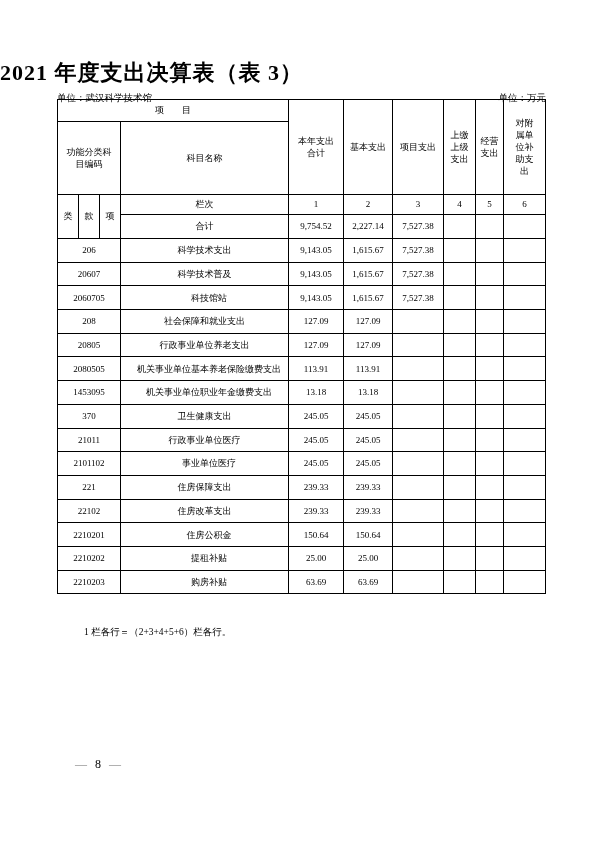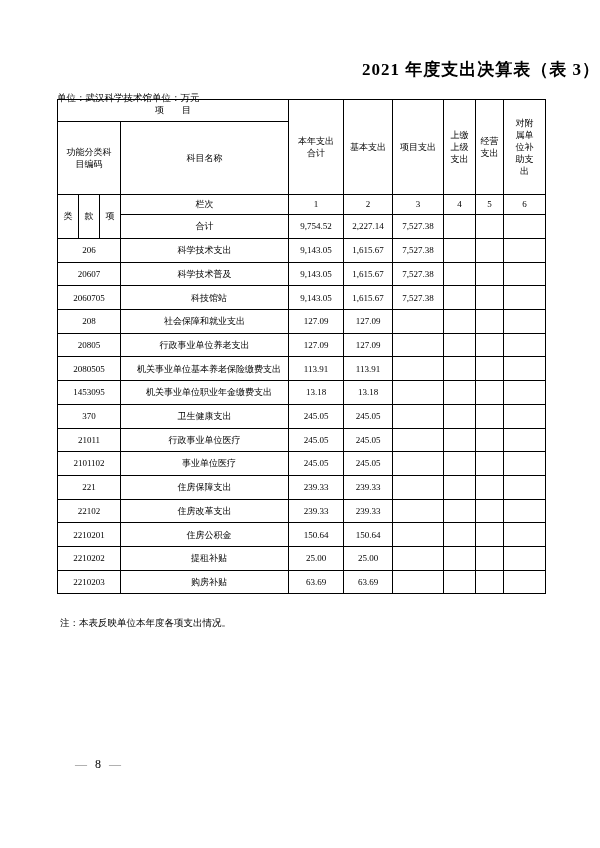--- a/index.html
+++ b/index.html
@@ -6,27 +6,27 @@
   html, body { background: #ffffff; }
   body {
     width: 600px; height: 848px;
     position: relative;
     font-family: "Liberation Serif", "DejaVu Serif", serif;
     color: #000;
     overflow: hidden;
   }
   .doc-title {
     position: absolute; top: 58px; left: 0; width: 100%;
-    text-align: right;
-    font-size: 17px; font-weight: bold;
+    text-align: left;
+    font-size: 22px; font-weight: bold;
     letter-spacing: 1px;
   }
   .unit-row {
     position: absolute; top: 92px; left: 57px; width: 489px;
-    display: flex; 
+    display: flex; justify-content: space-between;
     font-size: 9.5px;
   }
   table.main {
     position: absolute; top: 99px; left: 57px;
     width: 489px;
     border-collapse: collapse; table-layout: fixed;
     border: 1.5px solid #000;
   }
   table.main td {
     border: 1px solid #000;
@@ -287,18 +287,18 @@
         <td class="num">63.69</td>
         <td class="num"></td>
         <td class="num"></td>
         <td class="num"></td>
         <td class="num"></td>
       </tr>
     </tbody>
 </table>
 
 <div class="notes">
-  <div class="note-line1">注：本表反映单位本年度各项支出情况。</div>
+  <div class="note-line2">1 栏各行＝（2+3+4+5+6）栏各行。</div>
 </div>
 
 <div class="page-number">
   <span class="dash">—</span><span class="num">8</span><span class="dash">—</span>
 </div>
 
 </body></html>

